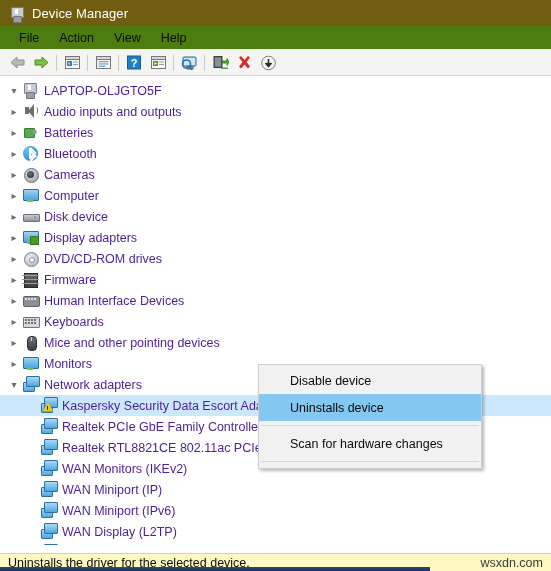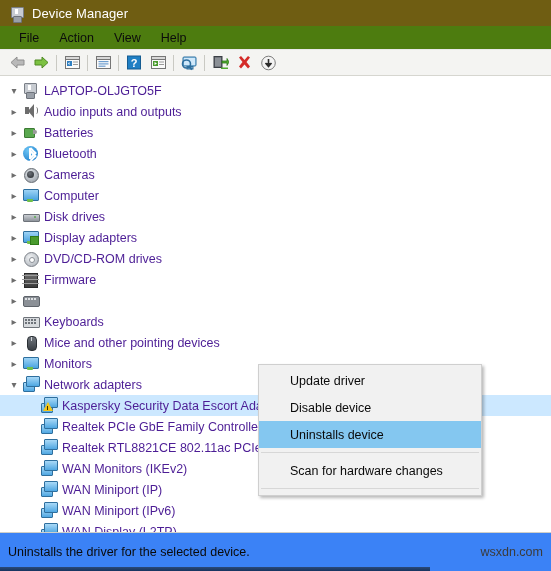--- a/index.html
+++ b/index.html
@@ -111,22 +111,22 @@
   .ctx-item{
     height:27px;display:flex;align-items:center;padding-left:31px;
     font-size:12.5px;color:#0a0a0a;cursor:default;box-sizing:border-box;
   }
   .ctx-item.hl{background:#84c7f0;}
   .ctx-item.bold{font-weight:bold;}
   .ctx-sep{height:1px;background:#d7d7d7;margin:4px 2px 4px 2px;}
 
   
   .statusbar{
-    position:absolute;left:0;right:0;bottom:0;height:39px;
-    background:#3b82f6;border-top:1px solid #cfcfc9;
+    position:absolute;left:0;right:0;bottom:0;height:18px;
+    background:#fef9c3;border-top:1px solid #cfcfc9;
     display:flex;align-items:center;justify-content:space-between;
     padding:0 8px;box-sizing:border-box;
   }
   .status-text{font-size:12.5px;color:#0a0a0a;}
   .watermark{font-size:12.5px;color:#3b3b3b;}
   .taskbar-peek{
     position:absolute;left:0;bottom:0;width:430px;height:4px;
     background:linear-gradient(#2b4a7a,#16335e);z-index:1;
   }
 </style>
@@ -293,21 +293,21 @@
         </span>
         <span class="label">Computer</span>
       </div>
 
       <div class="row d1">
         <span class="chev">▸</span>
         <span class="ico">
           <span class="disk"></span>
             <span class="disk-d"></span>
         </span>
-        <span class="label">Disk drives</span>
+        <span class="label">Disk device</span>
       </div>
 
       <div class="row d1">
         <span class="chev">▸</span>
         <span class="ico">
           <span class="mon"></span>
             <span class="mon-stand"></span>
           <span style="position:absolute;left:8px;top:7px;width:7px;height:7px;background:#4a9b2e;border:1px solid #2f7a19;"></span>
         </span>
         <span class="label">Display adapters</span>
@@ -335,20 +335,21 @@
 
       <div class="row d1">
         <span class="chev">▸</span>
         <span class="ico">
           <span class="hid"></span>
           <span class="hid-b" style="left:3px"></span>
             <span class="hid-b" style="left:6px"></span>
           <span class="hid-b" style="left:9px"></span>
             <span class="hid-b" style="left:12px"></span>
         </span>
+        <span class="label">Human Interface Devices</span>
       </div>
 
       <div class="row d1">
         <span class="chev">▸</span>
         <span class="ico">
           <span class="kb"></span>
           <span class="kb-k" style="left:3px;top:6px"></span>
             <span class="kb-k" style="left:6px;top:6px"></span>
           <span class="kb-k" style="left:9px;top:6px"></span>
             <span class="kb-k" style="left:12px;top:6px"></span>
@@ -457,21 +458,20 @@
         <span class="ico">
           <span class="mon2"></span>
         </span>
         <span class="label">WAN Miniport (Network Monitor)</span>
       </div>
 
     </div>
   </div>
 
   <div class="ctxmenu">
-    <div class="ctx-item">Update driver</div>
     <div class="ctx-item">Disable device</div>
     <div class="ctx-item hl">Uninstalls device</div>
     <div class="ctx-sep"></div>
     <div class="ctx-item">Scan for hardware changes</div>
     <div class="ctx-sep"></div>
   </div>
 
   <div class="taskbar-peek"></div>
   <div class="statusbar">
     <span class="status-text">Uninstalls the driver for the selected device.</span>

